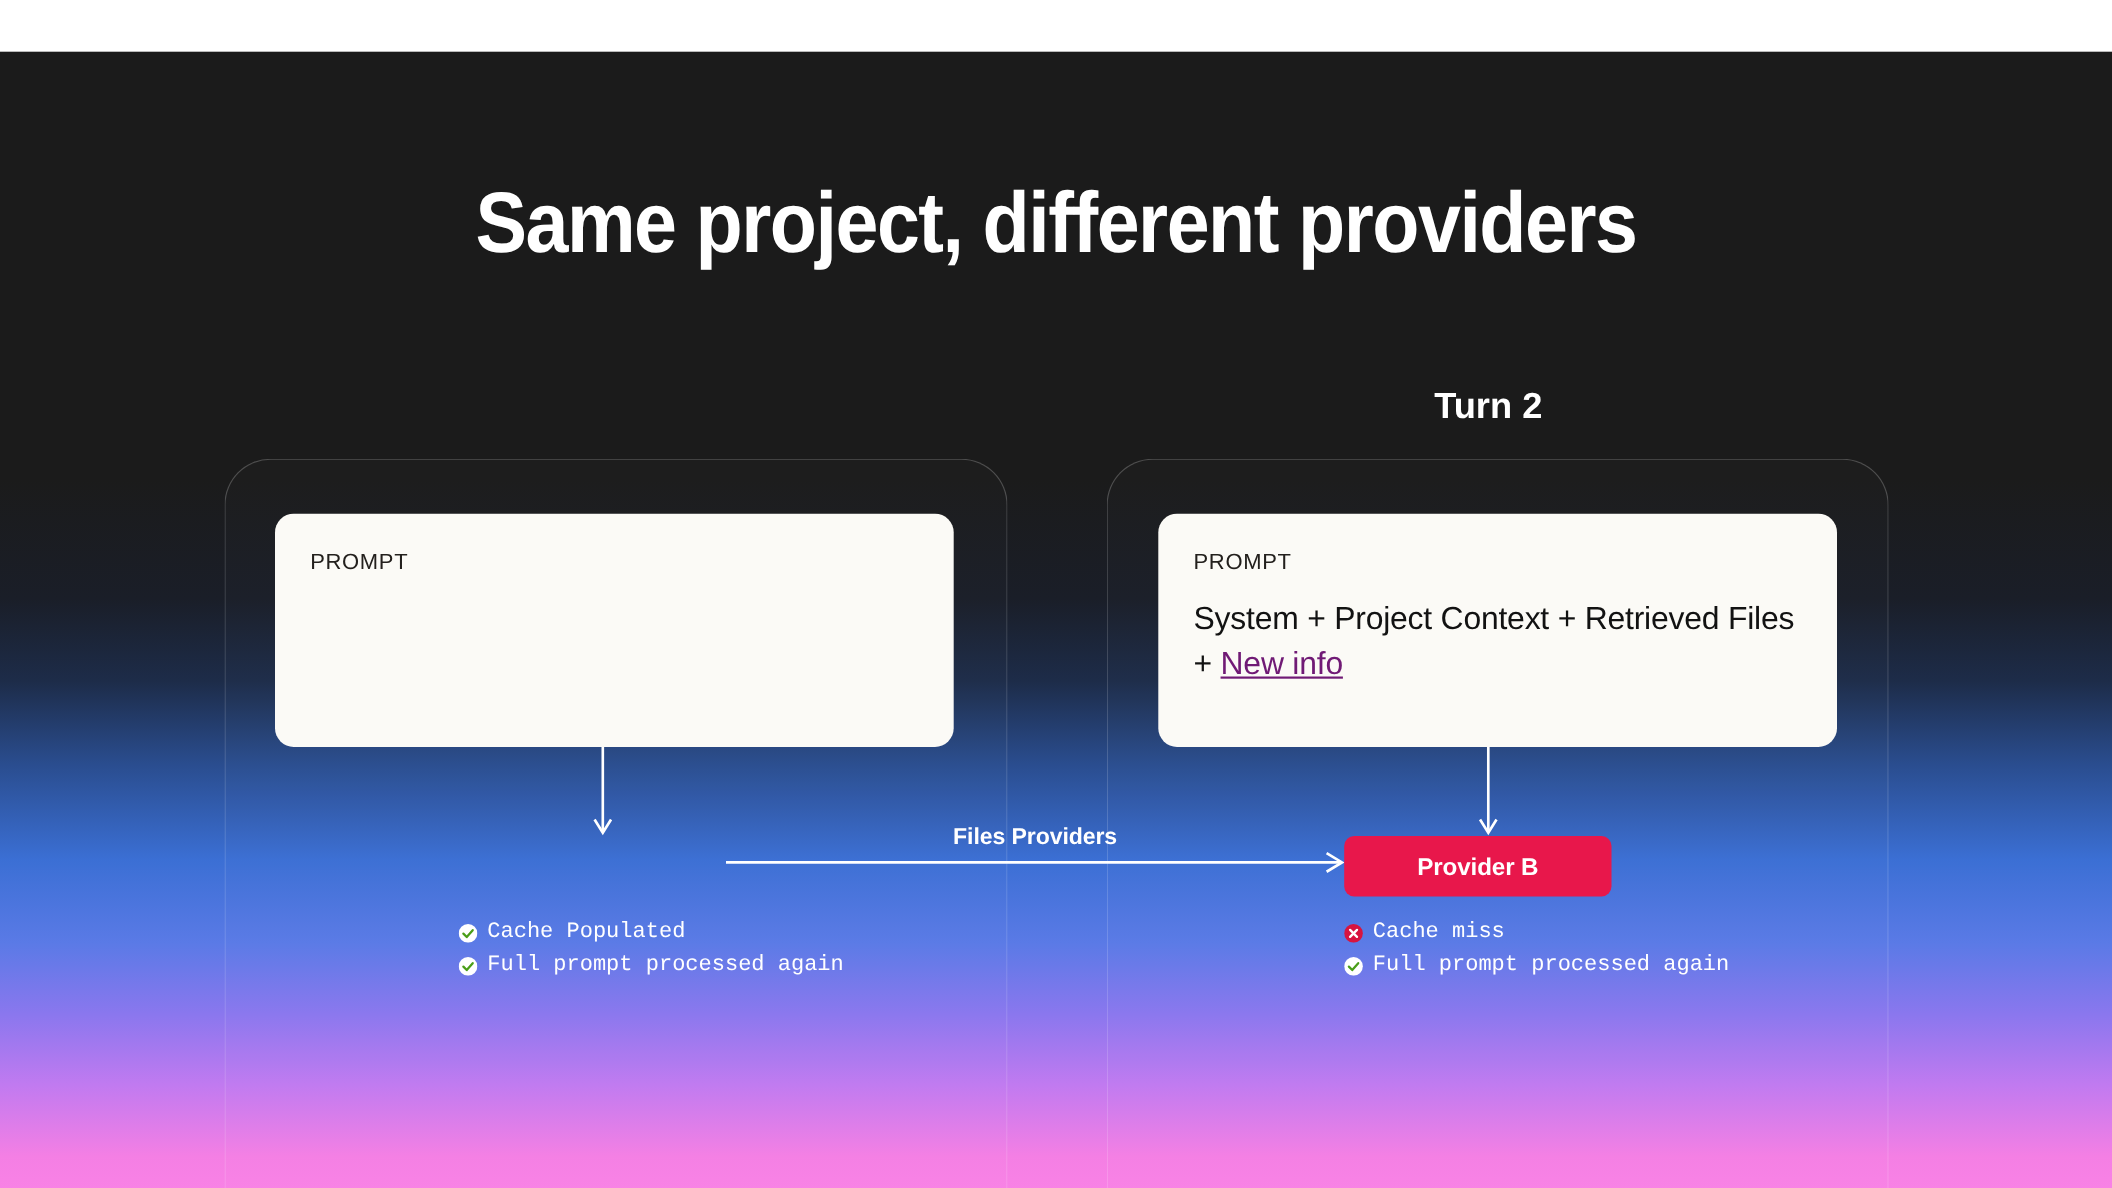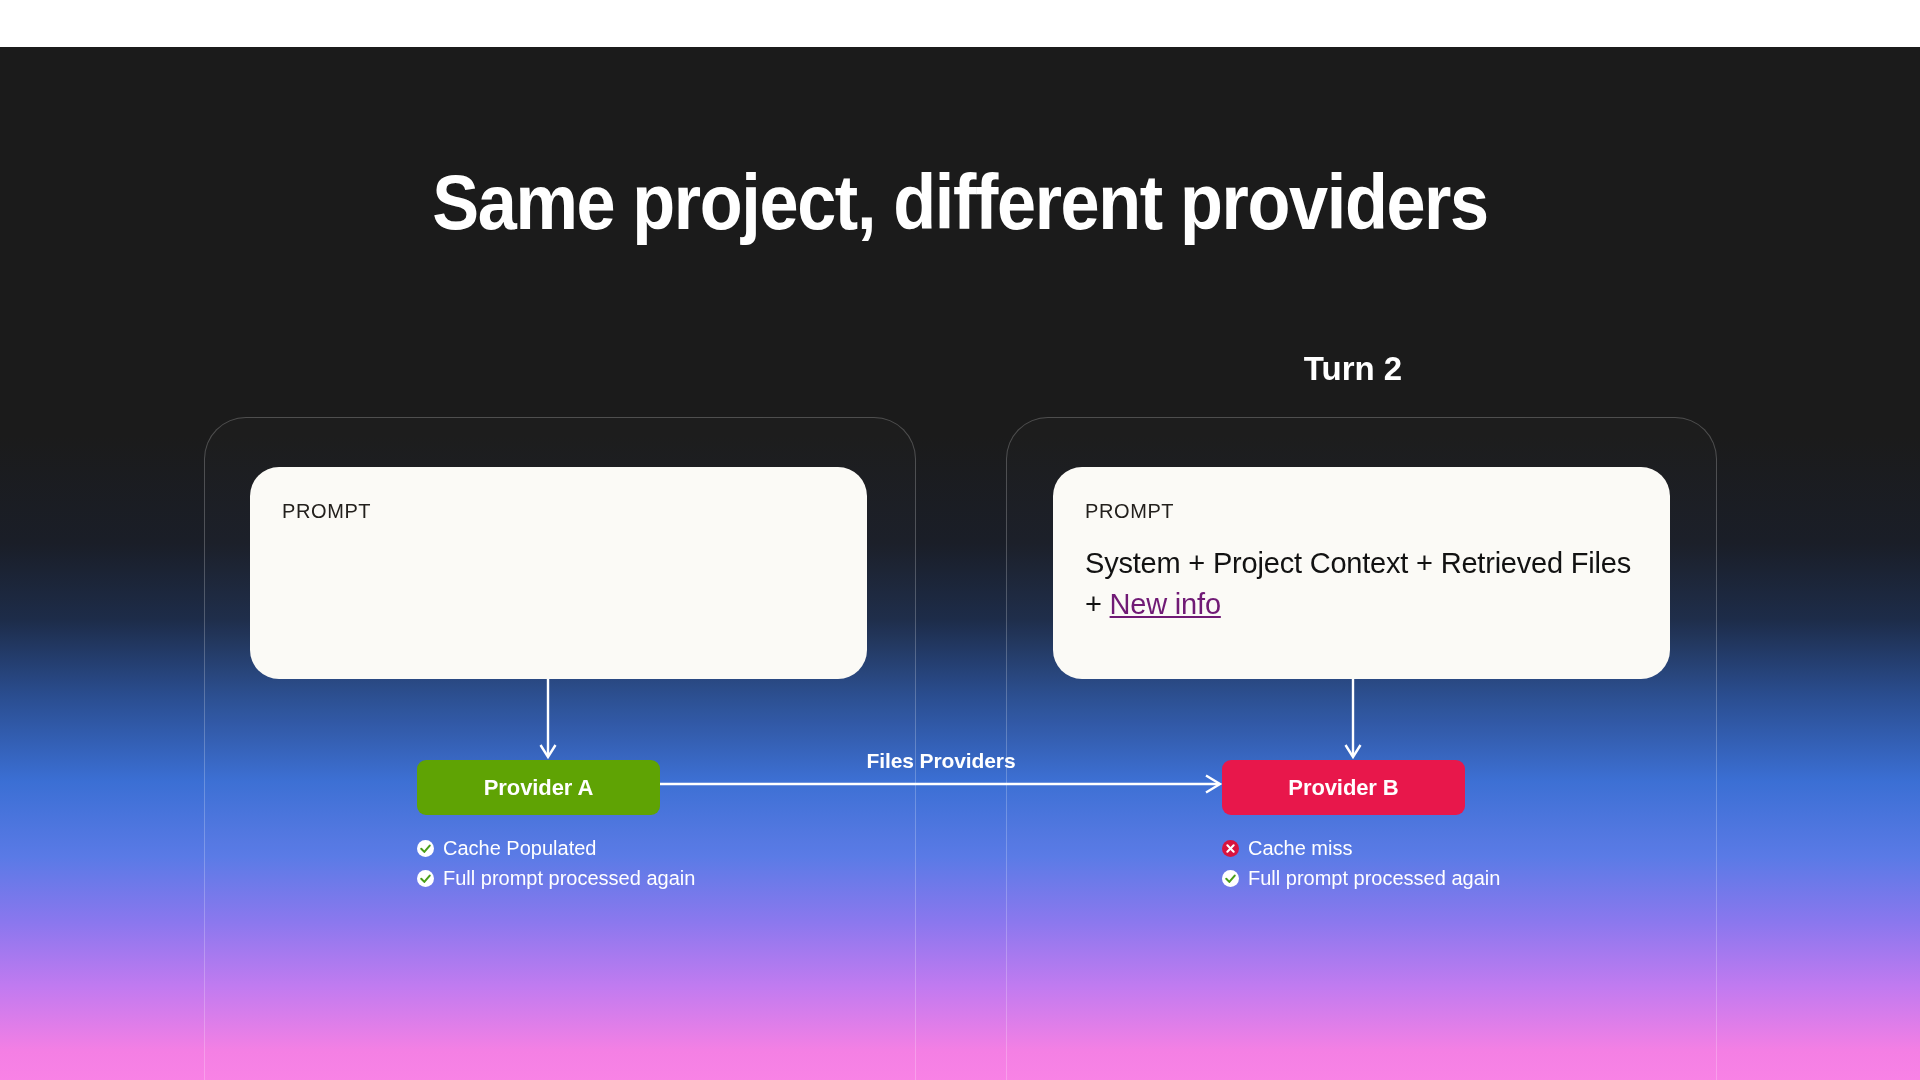--- a/index.html
+++ b/index.html
@@ -74,21 +74,21 @@
   #turn-panel-1 { left:204px; width:712px; }
   #turn-panel-2 { left:1006px; width:711px; }
 
   
   .prompt-card {
     position:absolute;
     top:420px;
     width:617px;
     height:212px;
     background:#fbfaf6;
-    border-radius:29px;
+    border-radius:17px;
     padding:34px 32px 0 32px;
   }
   #prompt-card-1 { left:250px; }
   #prompt-card-2 { left:1053px; }
 
   .prompt-kicker {
     font-size:20px;
     color:#23201d;
     letter-spacing:0.6px;
     line-height:1;
@@ -151,20 +151,21 @@
   }
   #bullets-a { left:417px; }
   #bullets-b { left:1222px; }
 
   .bullet-row {
     display:flex;
     align-items:center;
     gap:9px;
     white-space:nowrap;
     height:30px;
+    font-family:Liberation Mono, monospace;
   }
   .bullet-icon {
     width:17px; height:17px;
     flex:0 0 17px;
     display:block;
   }
 </style>
 </head>
 <body>
 
@@ -199,21 +200,20 @@
     <polyline points="4.5,66 12,78 19.5,66" fill="none" stroke="#ffffff" stroke-width="2.4"></polyline>
   </svg>
 
   <div id="switch-label">Files Providers</div>
 
   <svg id="switch-arrow" width="564" height="26" viewBox="0 0 564 26">
     <line x1="0" y1="13" x2="558" y2="13" stroke="#ffffff" stroke-width="2.4"></line>
     <polyline points="546,4.5 560,13 546,21.5" fill="none" stroke="#ffffff" stroke-width="2.4"></polyline>
   </svg>
 
-  <div class="provider-pill" id="provider-pill-a">Provider A</div>
 
   <div class="provider-pill" id="provider-pill-b">Provider B</div>
 
   <div class="bullets" id="bullets-a">
     <div class="bullet-row">
       <svg class="bullet-icon" viewBox="0 0 20 20">
         <circle cx="10" cy="10" r="10" fill="#ffffff"></circle>
         <polyline points="5,10.3 8.6,14 15,6.6" fill="none" stroke="#4a9e18" stroke-width="2.4" stroke-linecap="round" stroke-linejoin="round"></polyline>
       </svg>
       <span>Cache Populated</span>

